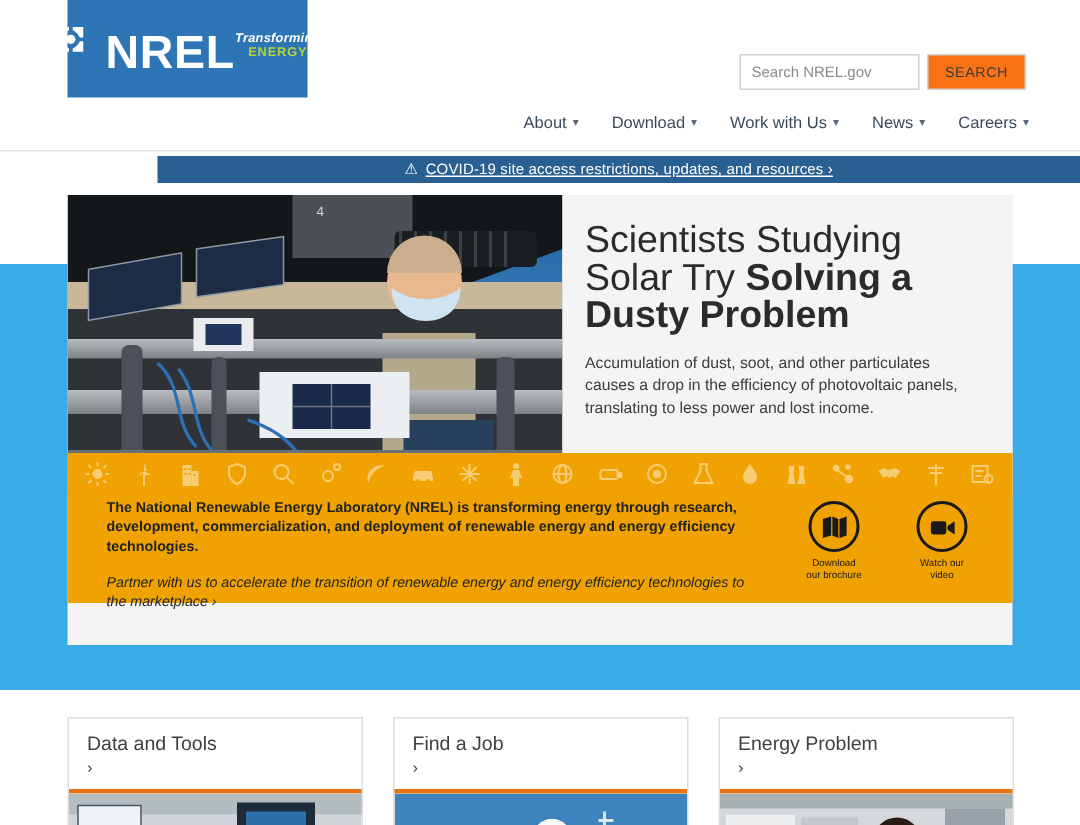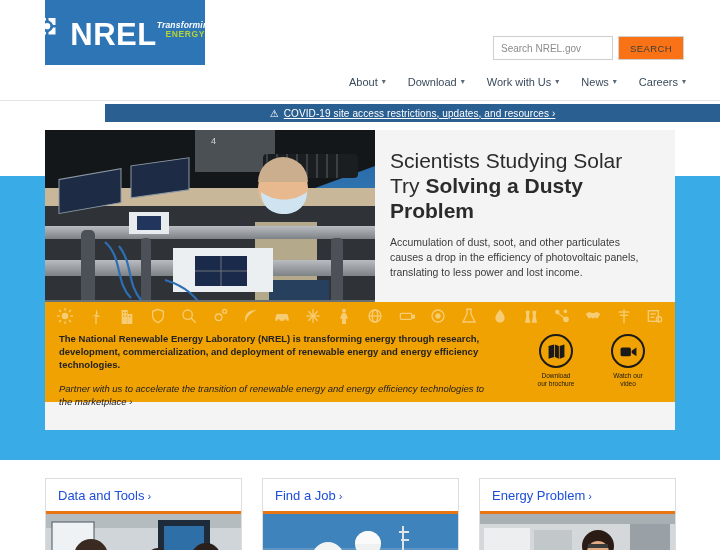--- a/index.html
+++ b/index.html
@@ -77,41 +77,41 @@
 
   .hero-card {
     position: absolute; left: 45px; top: 28px; width: 630px; height: 300px;
     display: flex; background: #F4F4F4;
   }
   .hero-photo { width: 330px; height: 200px; position: relative; overflow: hidden; }
   .hero-text {
     width: 300px; height: 200px; background: #F4F4F4; padding: 18px 20px 0 15px;
   }
   .hero-h1 {
-    font-size: 21px; line-height: 25px; color: #2b2b2b; font-weight: 300;
+    font-size: 25px; line-height: 25px; color: #2b2b2b; font-weight: 300;
   }
   .hero-h1 b { font-weight: bold; }
   .hero-p {
     margin-top: 12px; font-size: 10.5px; line-height: 15px; color: #3b3b3b;
   }
   .hero-link {
     margin-top: 12px; font-size: 11px; color: #1C72C4; cursor: pointer;
   }
 
   .orange-band {
     position: absolute; left: 45px; top: 200px; width: 630px; height: 100px;
     background: #F0A202;
   }
   .icon-strip {
     position: absolute; left: 0; top: 0; width: 630px; height: 28px;
     display: flex; align-items: center; justify-content: space-between;
     padding: 0 12px; opacity: .45;
   }
   .icon-strip svg { display: block; }
-  .orange-body { position: absolute; left: 0; top: 30px; width: 630px; padding: 0 14px; }
+  .orange-body { position: absolute; left: 12px; top: 30px; width: 630px; padding: 0 14px; }
   .ob-lead {
     font-size: 9.5px; line-height: 13px; font-weight: bold; color: #222; width: 440px;
   }
   .ob-sub {
     margin-top: 11px; font-size: 9.5px; line-height: 13px; color: #222; width: 440px; font-style: italic;
   }
   .ob-actions {
     position: absolute; right: 22px; top: 32px; display: flex; gap: 22px;
   }
   .ob-action { width: 50px; text-align: center; cursor: pointer; }
@@ -123,22 +123,22 @@
 
   
   .cards {
     position: absolute; left: 0; top: 478px; width: 720px;
     display: flex; gap: 20px; padding: 0 45px;
   }
   .card {
     width: 197px; background: #fff; border: 1px solid #dcdcdc;
   }
   .card-title {
-    padding: 9px 12px 8px; font-size: 13px; color: #1d4ed8;
-    display: flex; align-items: baseline; gap: 3px;
+    padding: 9px 12px 8px; font-size: 13px; color: #404040;
+    display: flex; align-items: baseline; gap: 3px; flex-direction: column;
   }
   .card-title .chev { font-size: 11px; }
   .card-accent { height: 3px; background: #E87511; }
   .card-photo { height: 50px; position: relative; overflow: hidden; }
 </style>
 </head>
 <body>
 
 <div class="page">
 

